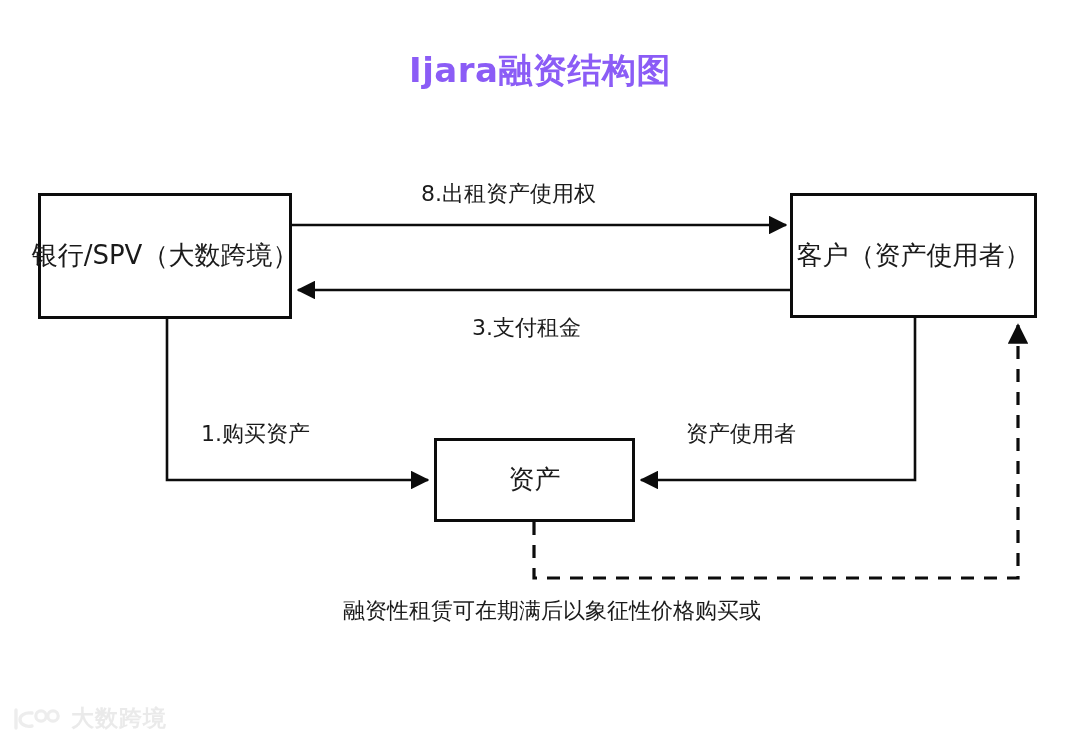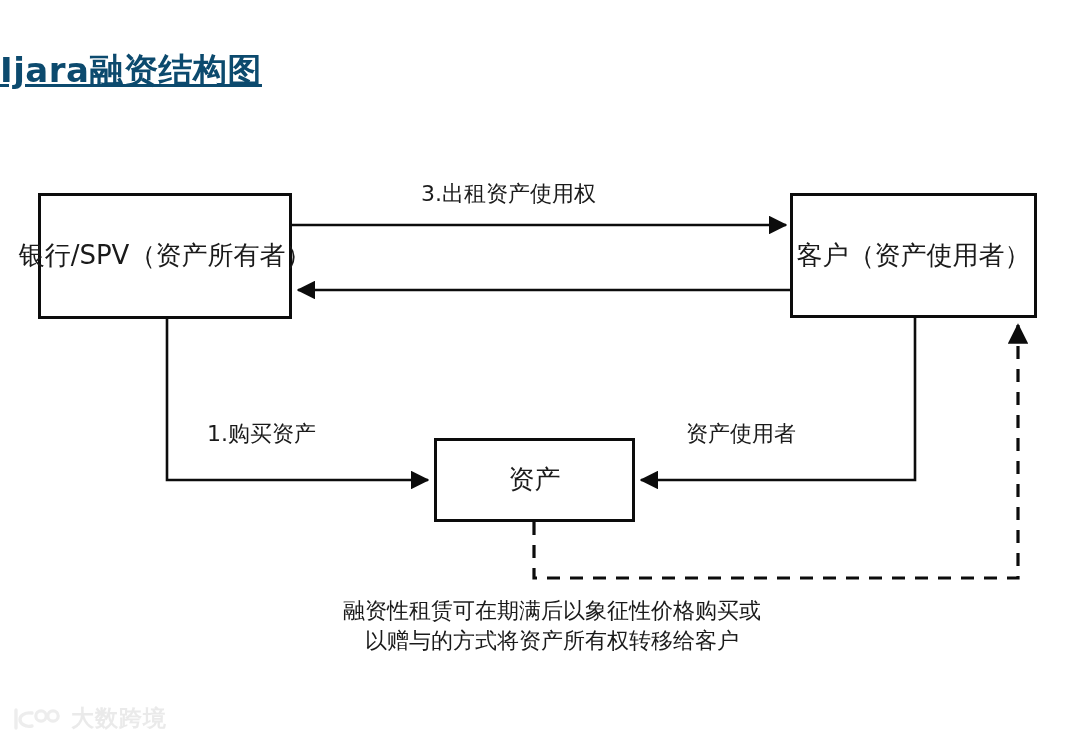--- a/index.html
+++ b/index.html
@@ -56,44 +56,44 @@
   }
   .edge-label {
     position: absolute;
     font-size: 22px;
     white-space: nowrap;
     z-index: 4;
     color: #1a1a1a;
   }
   #label-lease-out   { left: 421px; top: 179px; }
   #label-pay-rent    { left: 472px; top: 313px; }
-  #label-buy-asset   { left: 207px; top: 419px; }
+  #label-buy-asset   { left: 201px; top: 419px; }
   #label-use-during  { left: 686px; top: 419px; }
 
   #caption {
     position: absolute;
     left: 0; right: 0;
     top: 596px;
     text-align: center;
     font-size: 22px;
     line-height: 1.38;
     z-index: 4;
   }
   #caption .cap-line { display: block; padding-left: 24px; }
 
   #title {
     position: absolute;
     left: 0; right: 0;
     top: 48px;
+    text-align: center;
     font-size: 34px;
     font-weight: bold;
     letter-spacing: 0.5px;
-    color: #0c4a6e;
+    color: #8b5cf6;
     z-index: 4;
-    text-decoration: underline;
   }
 
   #watermark {
     position: absolute;
     left: 12px;
     top: 703px;
     display: flex;
     align-items: center;
     gap: 9px;
     opacity: 0.92;
@@ -130,39 +130,39 @@
 
     <path d="M 167 318 L 167 480 L 428 480" fill="none" stroke="#0c0c0c" stroke-width="2.6" stroke-linejoin="miter" marker-end="url(#arrow-solid)"></path>
 
     <path d="M 915 317 L 915 480 L 641 480" fill="none" stroke="#0c0c0c" stroke-width="2.6" stroke-linejoin="miter" marker-end="url(#arrow-solid)"></path>
 
     <path d="M 534 522 L 534 578 L 1018 578 L 1018 325" fill="none" stroke="#0c0c0c" stroke-width="3.2" stroke-dasharray="13 10" stroke-linejoin="miter" marker-end="url(#arrow-dash)"></path>
   </svg>
 
   <div class="node-box" id="box-bank">
     <span class="node-line">银行/SPV</span>
-    <span class="node-line">（资产所有者）</span>
+    <span class="node-line">（大数跨境）</span>
   </div>
 
   <div class="node-box" id="box-customer">
     <span class="node-line">客户</span>
     <span class="node-line">（资产使用者）</span>
   </div>
 
   <div class="node-box" id="box-asset">
     <span class="node-line">资产</span>
   </div>
 
-  <div class="edge-label" id="label-lease-out">3.出租资产使用权</div>
+  <div class="edge-label" id="label-lease-out">8.出租资产使用权</div>
+  <div class="edge-label" id="label-pay-rent">3.支付租金</div>
   <div class="edge-label" id="label-buy-asset">1.购买资产</div>
   <div class="edge-label" id="label-use-during">资产使用者</div>
 
   <div id="caption">
     <span class="cap-line">融资性租赁可在期满后以象征性价格购买或</span>
-    <span class="cap-line">以赠与的方式将资产所有权转移给客户</span>
   </div>
 
   <div id="watermark">
     <svg class="wm-mark" width="50" height="26" viewBox="0 0 50 26" xmlns="http://www.w3.org/2000/svg">
       <path d="M4 4 L4 22" stroke="#ececec" stroke-width="3.4" fill="none" stroke-linecap="round"></path>
       <path d="M20 7 C 12 6, 8 10, 8 13.5 C 8 17.5, 13 21.5, 20 20" stroke="#ececec" stroke-width="3.4" fill="none" stroke-linecap="round"></path>
       <circle cx="29" cy="10" r="5.2" stroke="#ececec" stroke-width="3.2" fill="none"></circle>
       <circle cx="41" cy="10" r="5.2" stroke="#ececec" stroke-width="3.2" fill="none"></circle>
     </svg>
     <span class="wm-text">大数跨境</span>

